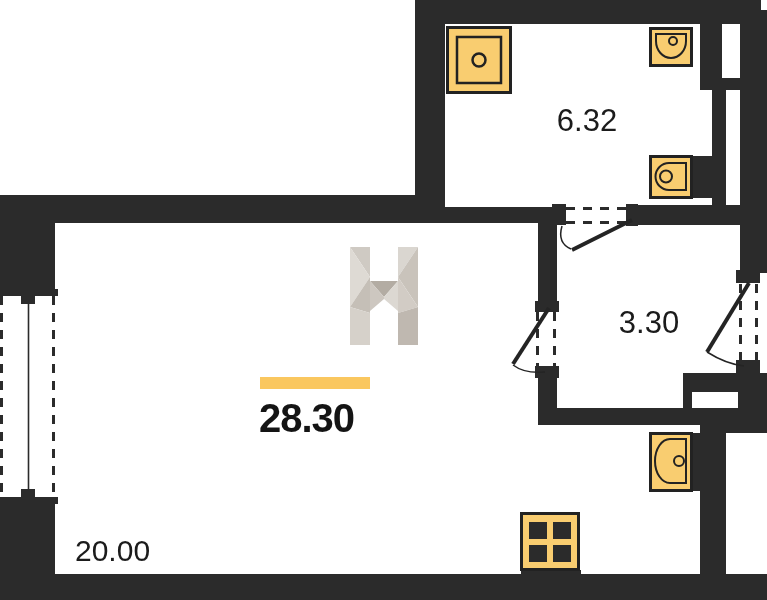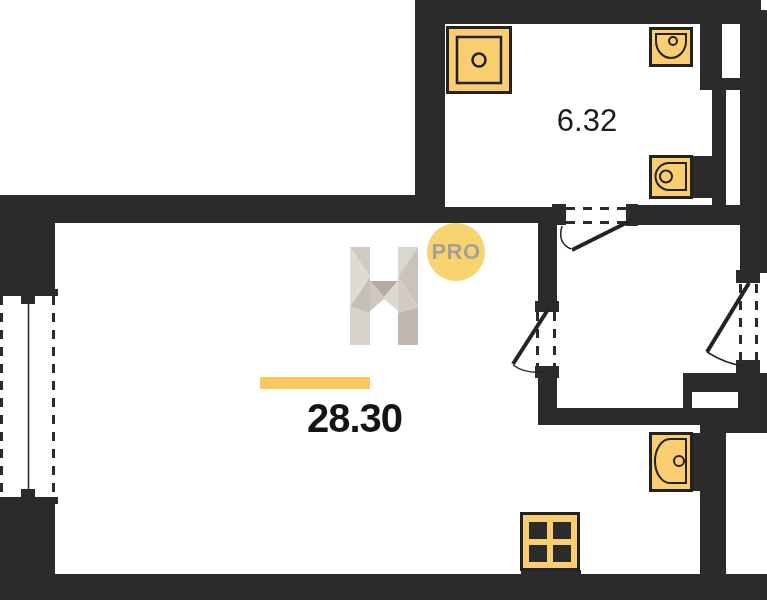--- a/index.html
+++ b/index.html
@@ -9,21 +9,21 @@
   }
   .wall{position:absolute;background:var(--wall,#2b2b2b);}
   .white{position:absolute;background:#fff;}
   .post{position:absolute;background:var(--wall,#2b2b2b);}
   .dash-v{position:absolute;width:2.5px;
     background:repeating-linear-gradient(180deg,var(--wall,#2b2b2b) 0 9px,transparent 9px 17px);}
   .dash-h{position:absolute;height:2.5px;
     background:repeating-linear-gradient(90deg,var(--wall,#2b2b2b) 0 9px,transparent 9px 17px);}
   .fixture{position:absolute;}
   .room-label{position:absolute;color:var(--label,#1b1b1b);font-size:31px;text-align:center;}
-  .total-label{position:absolute;color:#141414;font-size:40px;font-weight:bold;letter-spacing:-1px;margin-left:48px;}
+  .total-label{position:absolute;color:#141414;font-size:40px;font-weight:bold;letter-spacing:-1px;}
   .hl-bar{position:absolute;background:var(--bar,#FAC75F);}
   .overlay{position:absolute;left:0;top:0;pointer-events:none;}
   #pro-badge{
     position:absolute;left:427px;top:223px;width:58px;height:58px;border-radius:50%;
     background:var(--badge,#F7D470);color:var(--badgetext,#A5A09A);
     font-size:22px;font-weight:bold;letter-spacing:0.5px;
     display:flex;align-items:center;justify-content:center;
   }
   #h-logo{position:absolute;left:350px;top:247px;}
 </style>
@@ -38,23 +38,20 @@
     <polygon points="0,60 20,30 20,66" fill="#C5BFB7"></polygon>
     <polygon points="0,60 20,66 20,98 0,98" fill="#D6D1CA"></polygon>
     <polygon points="48,0 68,0 48,30" fill="#DAD6D0"></polygon>
     <polygon points="68,0 68,60 48,30" fill="#C9C3BB"></polygon>
     <polygon points="68,60 48,30 48,66" fill="#D2CCC5"></polygon>
     <polygon points="68,60 48,66 48,98 68,98" fill="#BFB8B0"></polygon>
     <polygon points="20,34 48,34 34,50" fill="#B3ACA3"></polygon>
     <polygon points="20,34 34,50 34,52 20,64" fill="#CDC7C0"></polygon>
     <polygon points="48,34 34,50 34,52 48,64" fill="#DCD8D2"></polygon>
   </svg>
-  <div id="pro-badge">
-    <span>PRO</span>
-  </div>
 
   <div class="wall" style="left:415px;top:0;width:352px;height:24px"></div>
   <div class="wall" style="left:415px;top:0;width:30px;height:223px"></div>
   <div class="wall" style="left:0;top:195px;width:445px;height:28px"></div>
   <div class="wall" style="left:445px;top:207px;width:112px;height:16px"></div>
   <div class="wall" style="left:637px;top:205px;width:130px;height:20px"></div>
   <div class="wall" style="left:700px;top:24px;width:22px;height:56px"></div>
   <div class="wall" style="left:700px;top:78px;width:40px;height:12px"></div>
   <div class="wall" style="left:712px;top:88px;width:14px;height:122px"></div>
   <div class="wall" style="left:740px;top:0;width:27px;height:273px"></div>
@@ -133,16 +130,18 @@
 
   <svg class="fixture" style="left:520px;top:512px" width="60" height="59" viewBox="0 0 60 59">
     <rect x="1.5" y="1.5" width="57" height="56" fill="#F9CD70" stroke="#222" stroke-width="3"></rect>
     <rect x="9" y="10" width="18" height="17" fill="#2b2b2b"></rect>
     <rect x="33" y="10" width="18" height="17" fill="#2b2b2b"></rect>
     <rect x="9" y="33" width="18" height="17" fill="#2b2b2b"></rect>
     <rect x="33" y="33" width="18" height="17" fill="#2b2b2b"></rect>
   </svg>
 
   <div class="room-label" style="left:550px;top:103px;width:74px">6.32</div>
+  <div class="room-label" style="left:612px;top:305px;width:74px">3.30</div>
+  <div class="room-label" style="left:75px;top:534px;width:90px;text-align:left;font-size:30px">20.00</div>
   <div class="hl-bar" style="left:260px;top:377px;width:110px;height:12px"></div>
   <div class="total-label" style="left:259px;top:396px">28.30</div>
 
 </div>
 
 </body></html>

